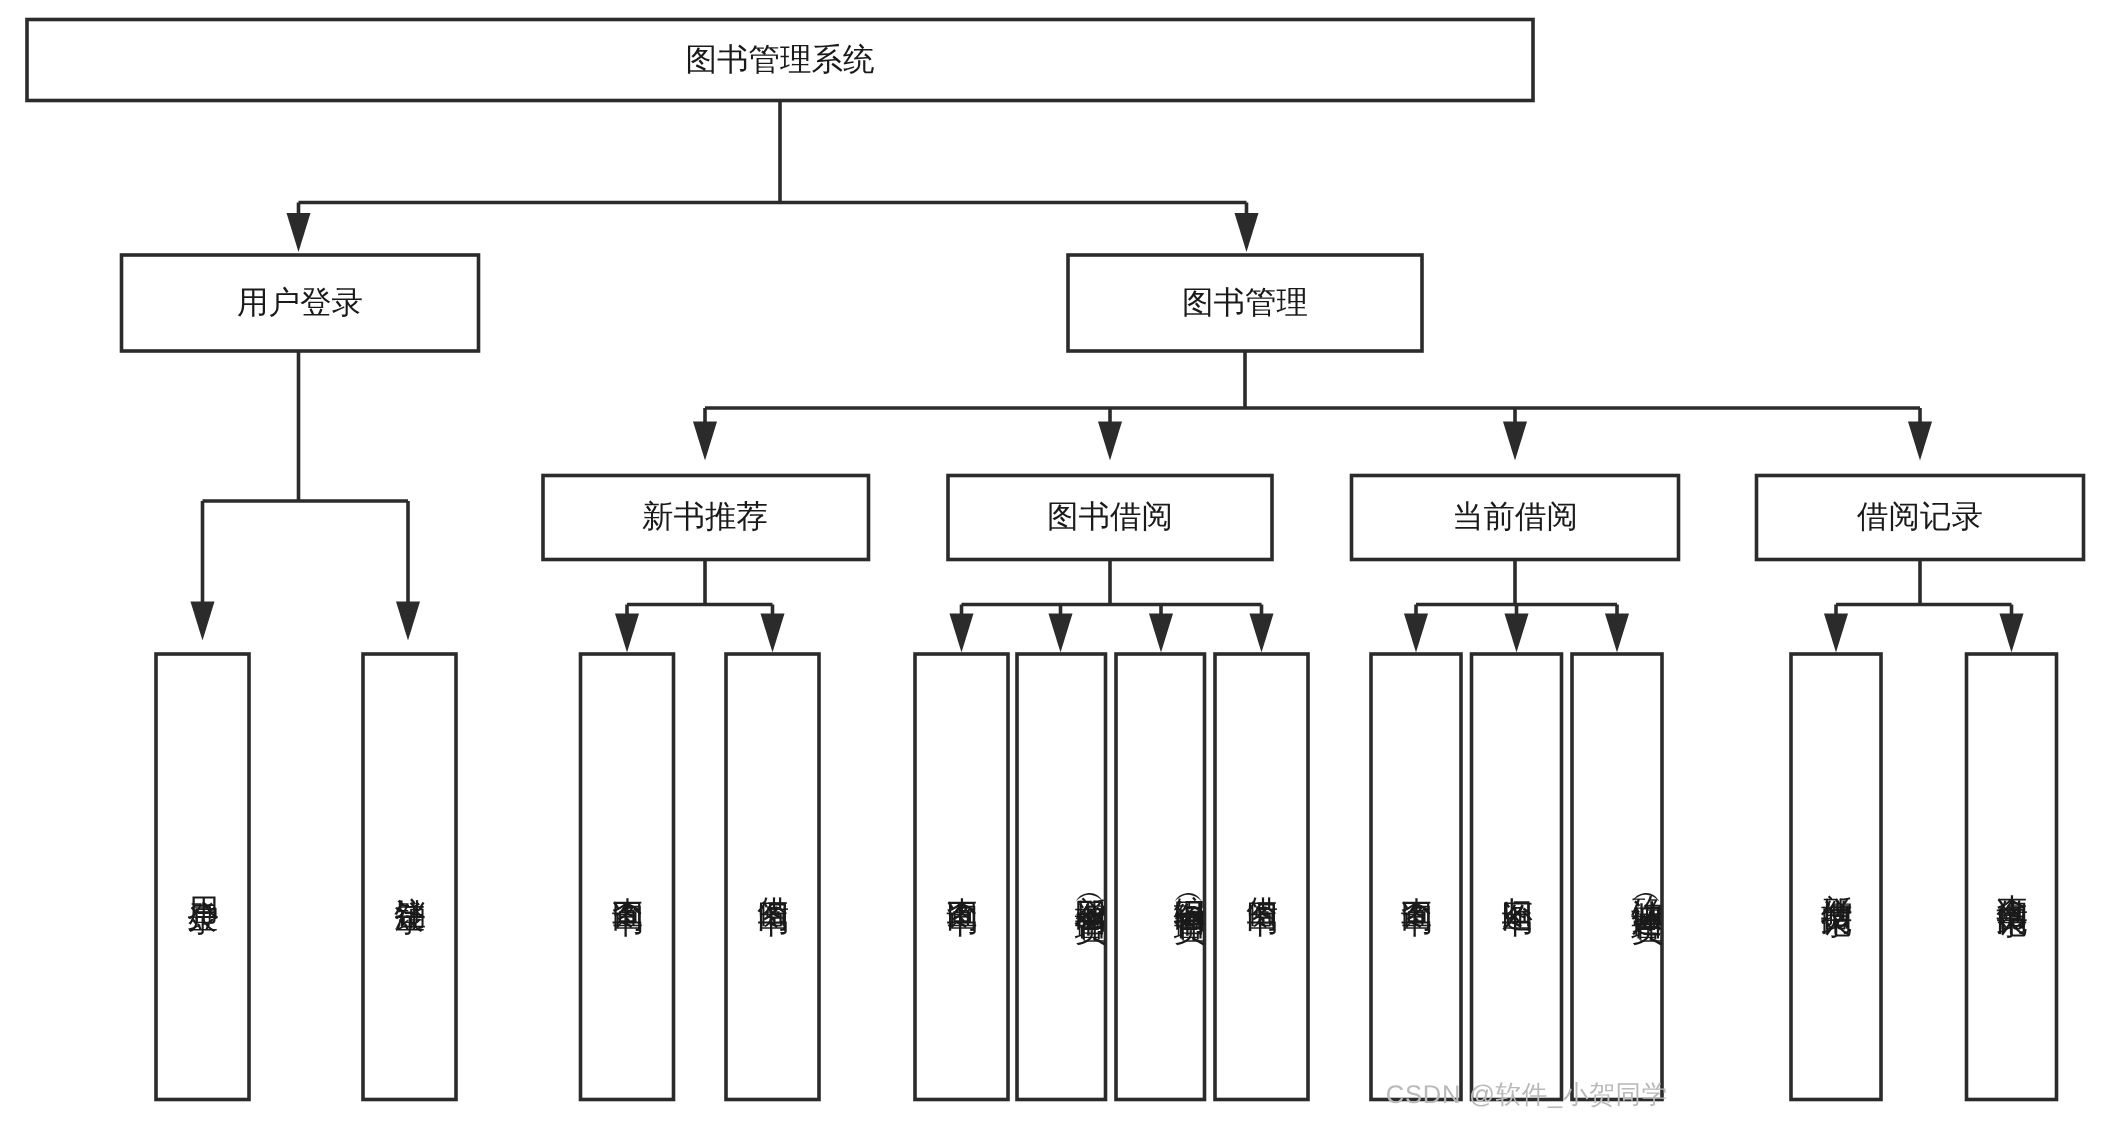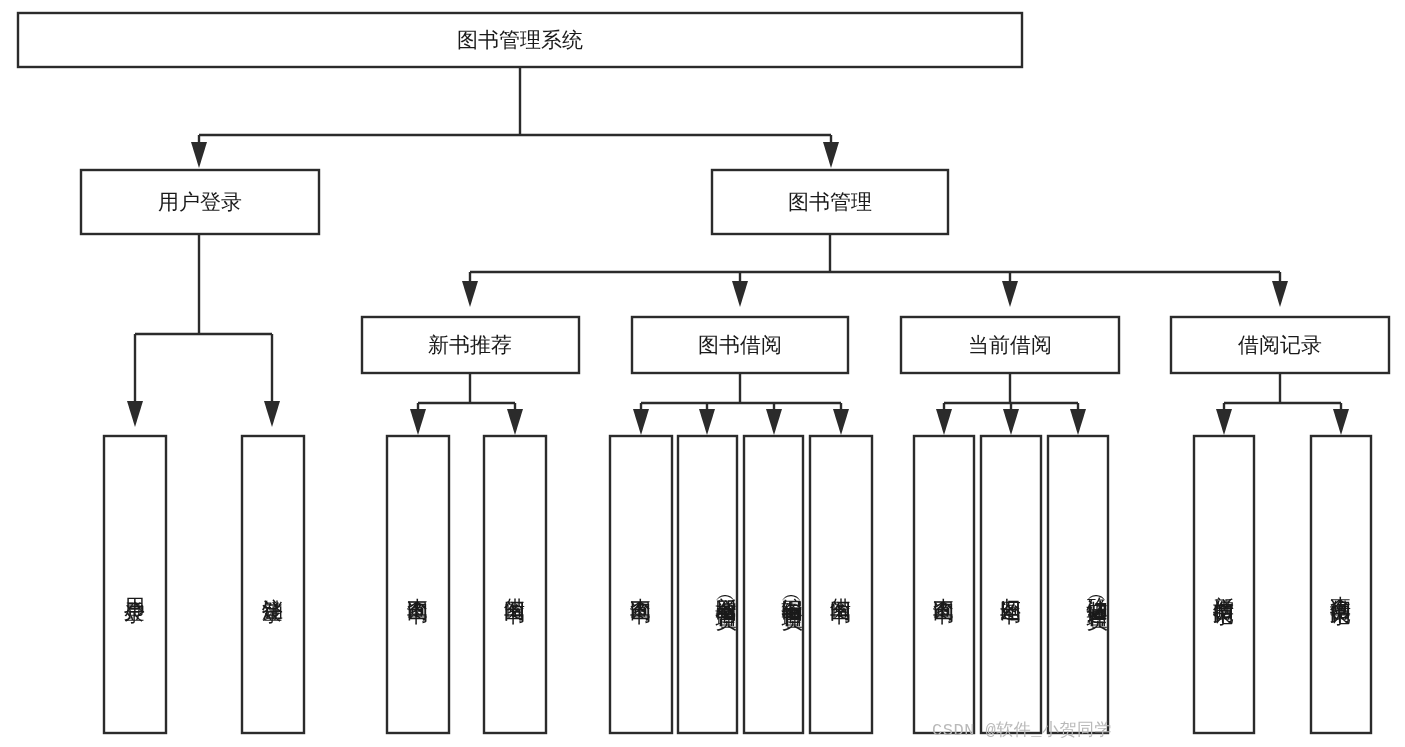--- a/index.html
+++ b/index.html
@@ -63,21 +63,21 @@
     align-items: center;
     justify-content: center;
     text-align: center;
     pointer-events: none;
     box-sizing: border-box;
   }
   .watermark {
     position: absolute;
     right: 8px;
     bottom: 6px;
-    font-family: Liberation Mono, monospace;
+    font-family: Liberation Sans, sans-serif;
     font-size: 17px;
     color: #b9b9b9;
     letter-spacing: 0.5px;
     white-space: nowrap;
   }
 </style>
 </head>
 <body>
 
 <div id="diagram-root">

